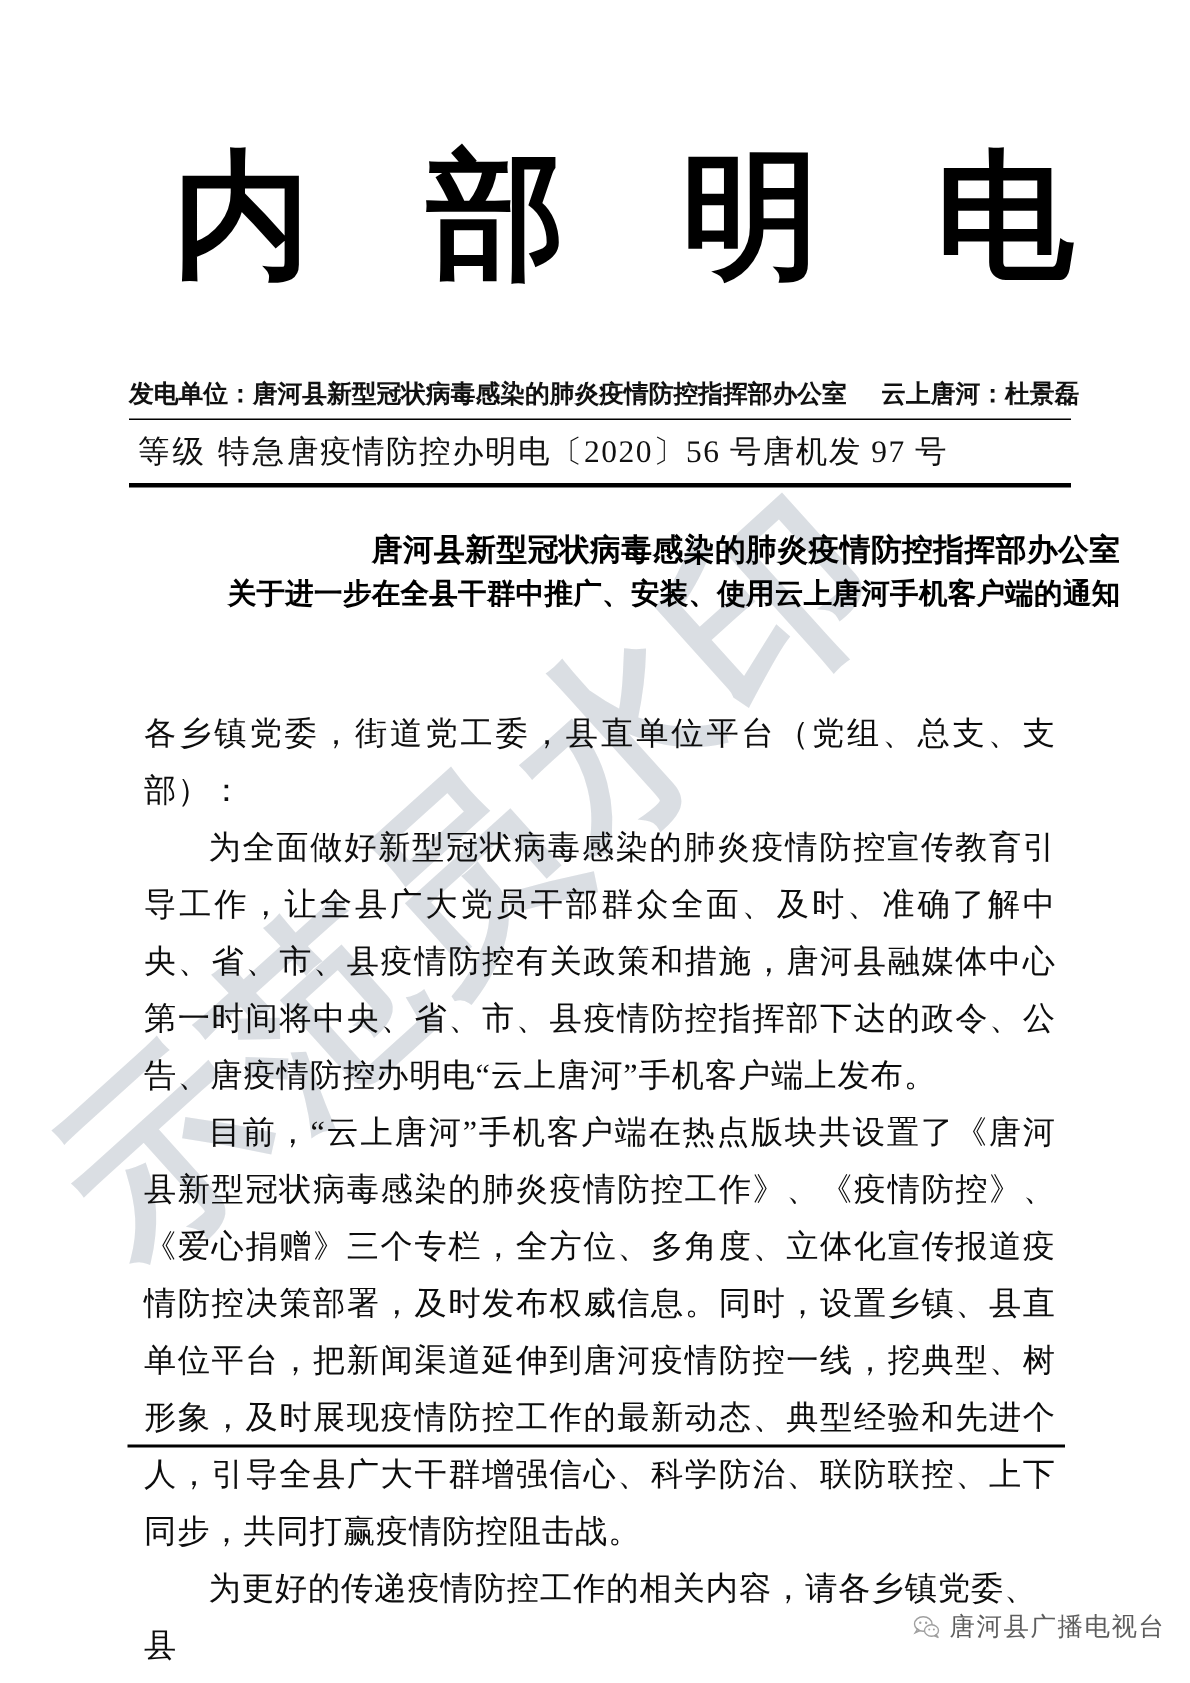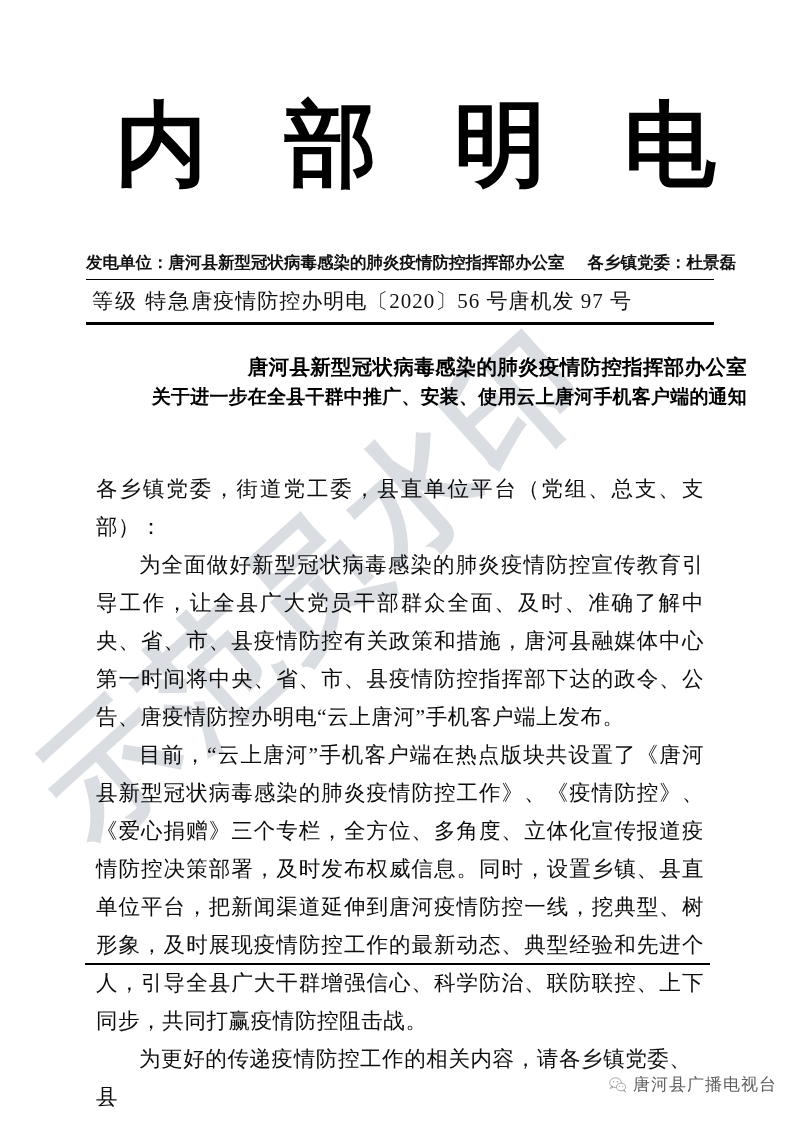--- a/index.html
+++ b/index.html
@@ -206,21 +206,21 @@
     <div class="wm-text wm-a">示范员水印</div>
   </div>
 
   <div id="masthead">
     <div class="mast-title">内 部 明 电</div>
   </div>
 
   <div id="meta-block">
     <div class="meta-row meta-row-1">
       <span class="issuer">发电单位：唐河县新型冠状病毒感染的肺炎疫情防控指挥部办公室</span>
-      <span class="signer">各乡镇党委：杜景磊</span>
+      <span class="signer">云上唐河：杜景磊</span>
     </div>
     <div class="rule-thin"></div>
     <div class="meta-row meta-row-2">
       <span class="grade">等级  特急</span>
       <span class="docnum">唐疫情防控办明电〔2020〕56 号</span>
       <span class="serial">唐机发 97 号</span>
     </div>
     <div class="rule-thick"></div>
   </div>
 

